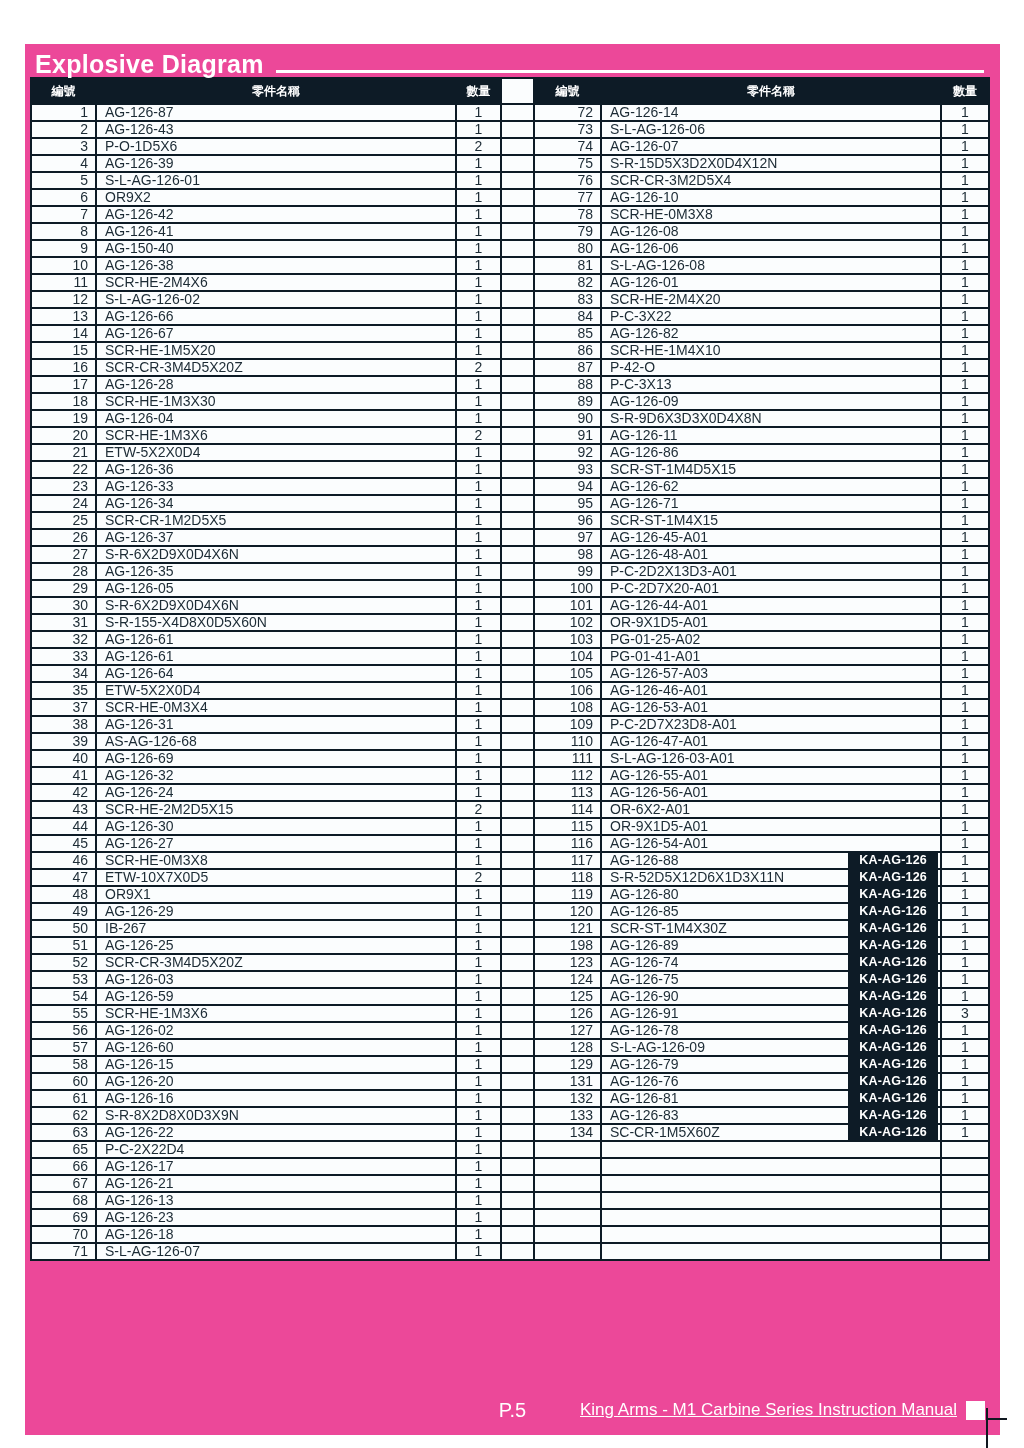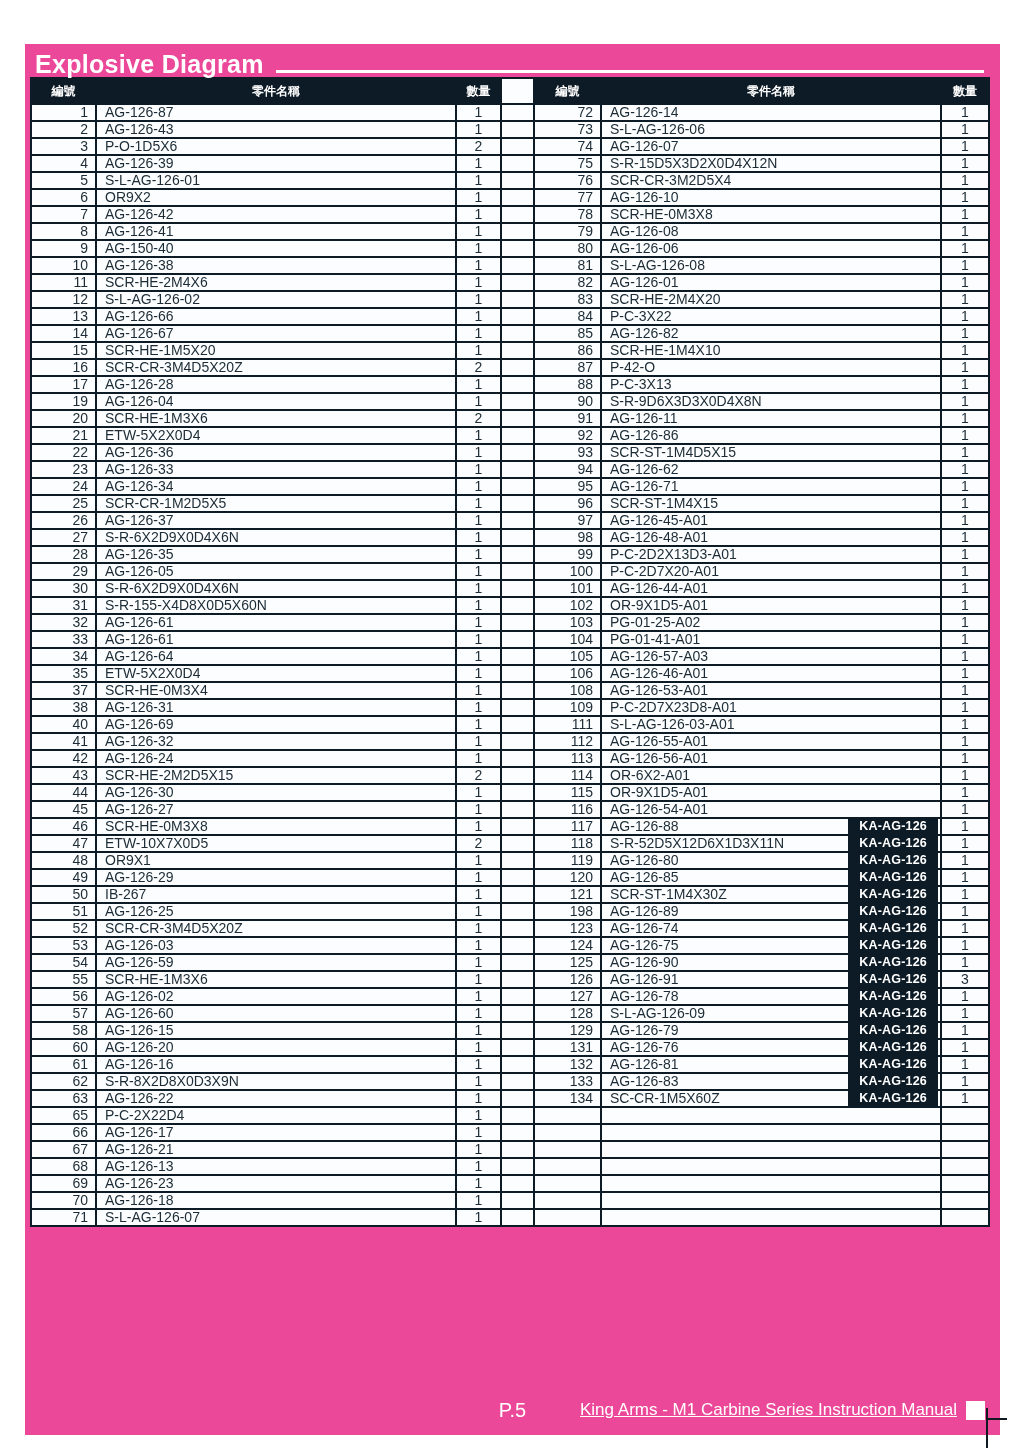--- a/index.html
+++ b/index.html
@@ -354,20 +354,37 @@
               <td class="c-gap"></td>
               <td class="c-num">88</td>
               <td class="c-name">
                 <div class="name-in">
                   <span class="pname">P-C-3X13</span>
                 </div>
               </td>
               <td class="c-qty">1</td>
             </tr>
             <tr>
+              <td class="c-num">18</td>
+              <td class="c-name">
+                <div class="name-in">
+                  <span class="pname">SCR-HE-1M3X30</span>
+                </div>
+              </td>
+              <td class="c-qty">1</td>
+              <td class="c-gap"></td>
+              <td class="c-num">89</td>
+              <td class="c-name">
+                <div class="name-in">
+                  <span class="pname">AG-126-09</span>
+                </div>
+              </td>
+              <td class="c-qty">1</td>
+            </tr>
+            <tr>
               <td class="c-num">19</td>
               <td class="c-name">
                 <div class="name-in">
                   <span class="pname">AG-126-04</span>
                 </div>
               </td>
               <td class="c-qty">1</td>
               <td class="c-gap"></td>
               <td class="c-num">90</td>
               <td class="c-name">
@@ -672,20 +689,37 @@
                 <div class="name-in">
                   <span class="pname">AG-126-31</span>
                 </div>
               </td>
               <td class="c-qty">1</td>
               <td class="c-gap"></td>
               <td class="c-num">109</td>
               <td class="c-name">
                 <div class="name-in">
                   <span class="pname">P-C-2D7X23D8-A01</span>
+                </div>
+              </td>
+              <td class="c-qty">1</td>
+            </tr>
+            <tr>
+              <td class="c-num">39</td>
+              <td class="c-name">
+                <div class="name-in">
+                  <span class="pname">AS-AG-126-68</span>
+                </div>
+              </td>
+              <td class="c-qty">1</td>
+              <td class="c-gap"></td>
+              <td class="c-num">110</td>
+              <td class="c-name">
+                <div class="name-in">
+                  <span class="pname">AG-126-47-A01</span>
                 </div>
               </td>
               <td class="c-qty">1</td>
             </tr>
             <tr>
               <td class="c-num">40</td>
               <td class="c-name">
                 <div class="name-in">
                   <span class="pname">AG-126-69</span>
                 </div>

